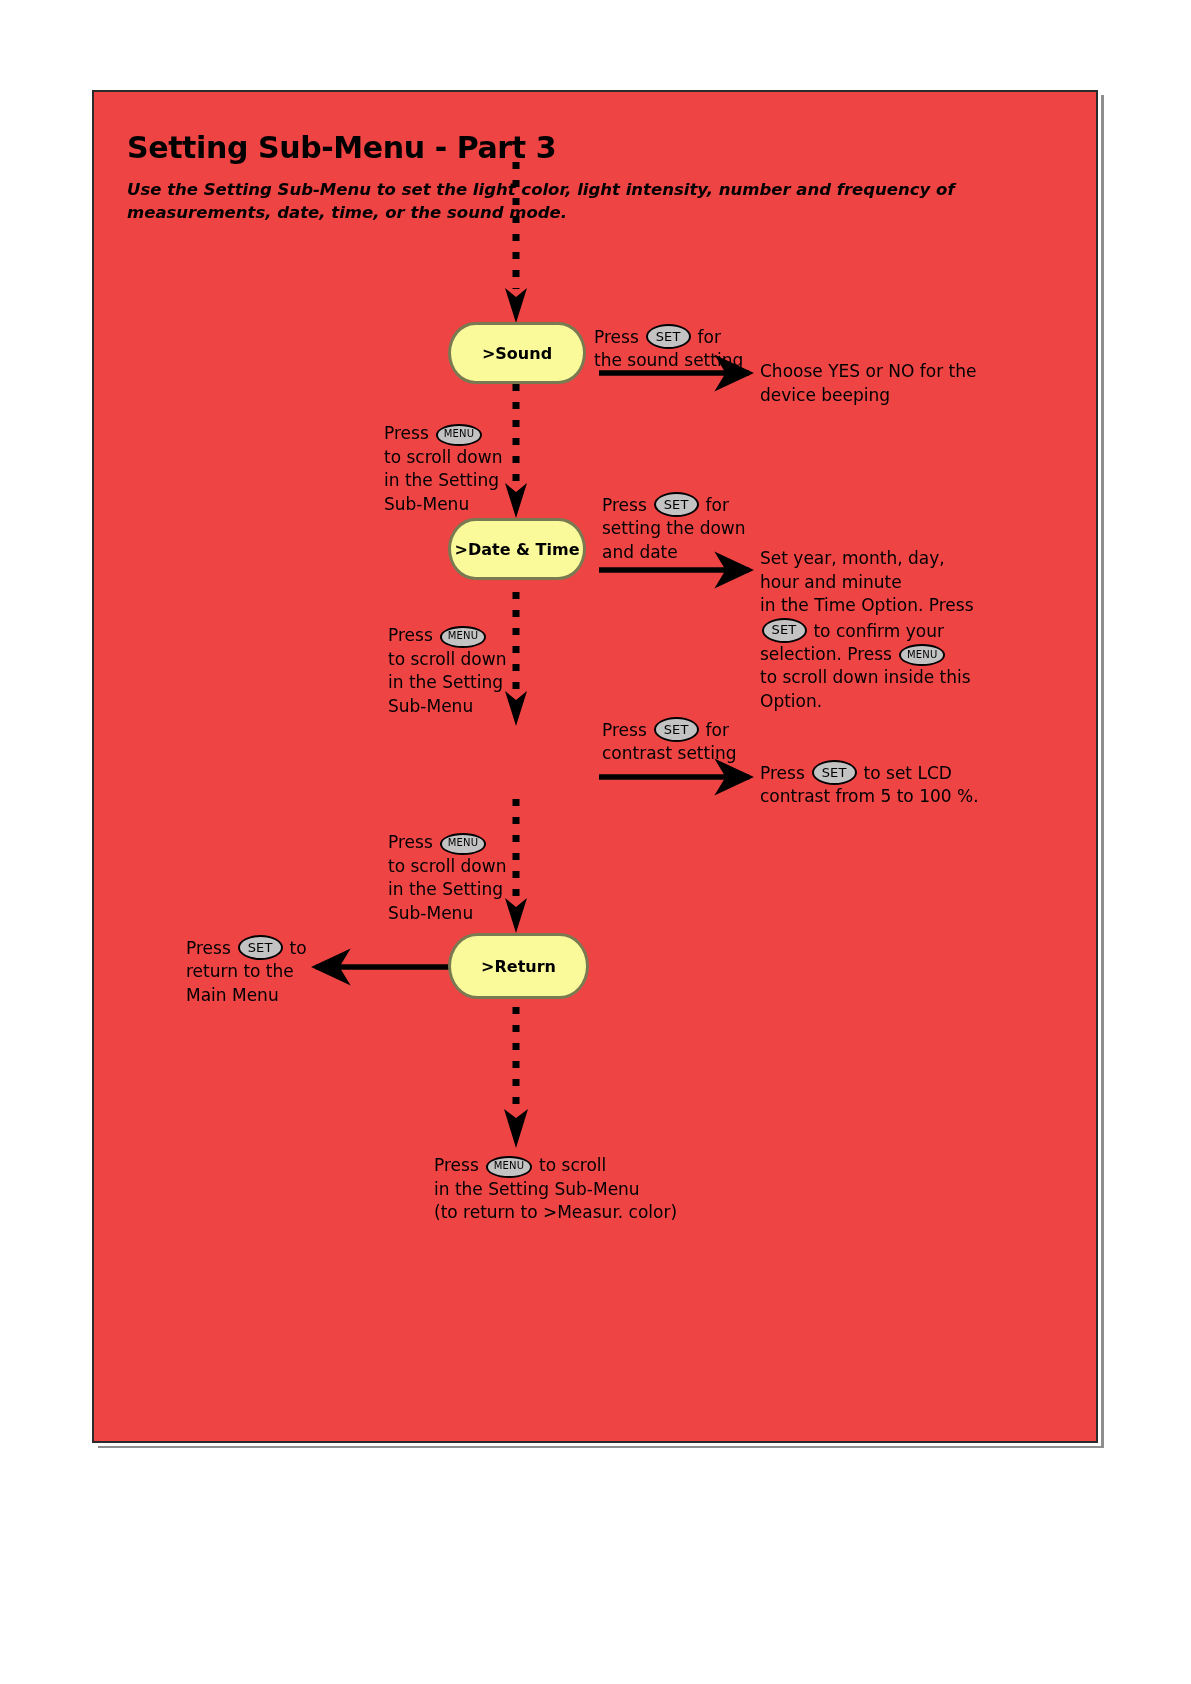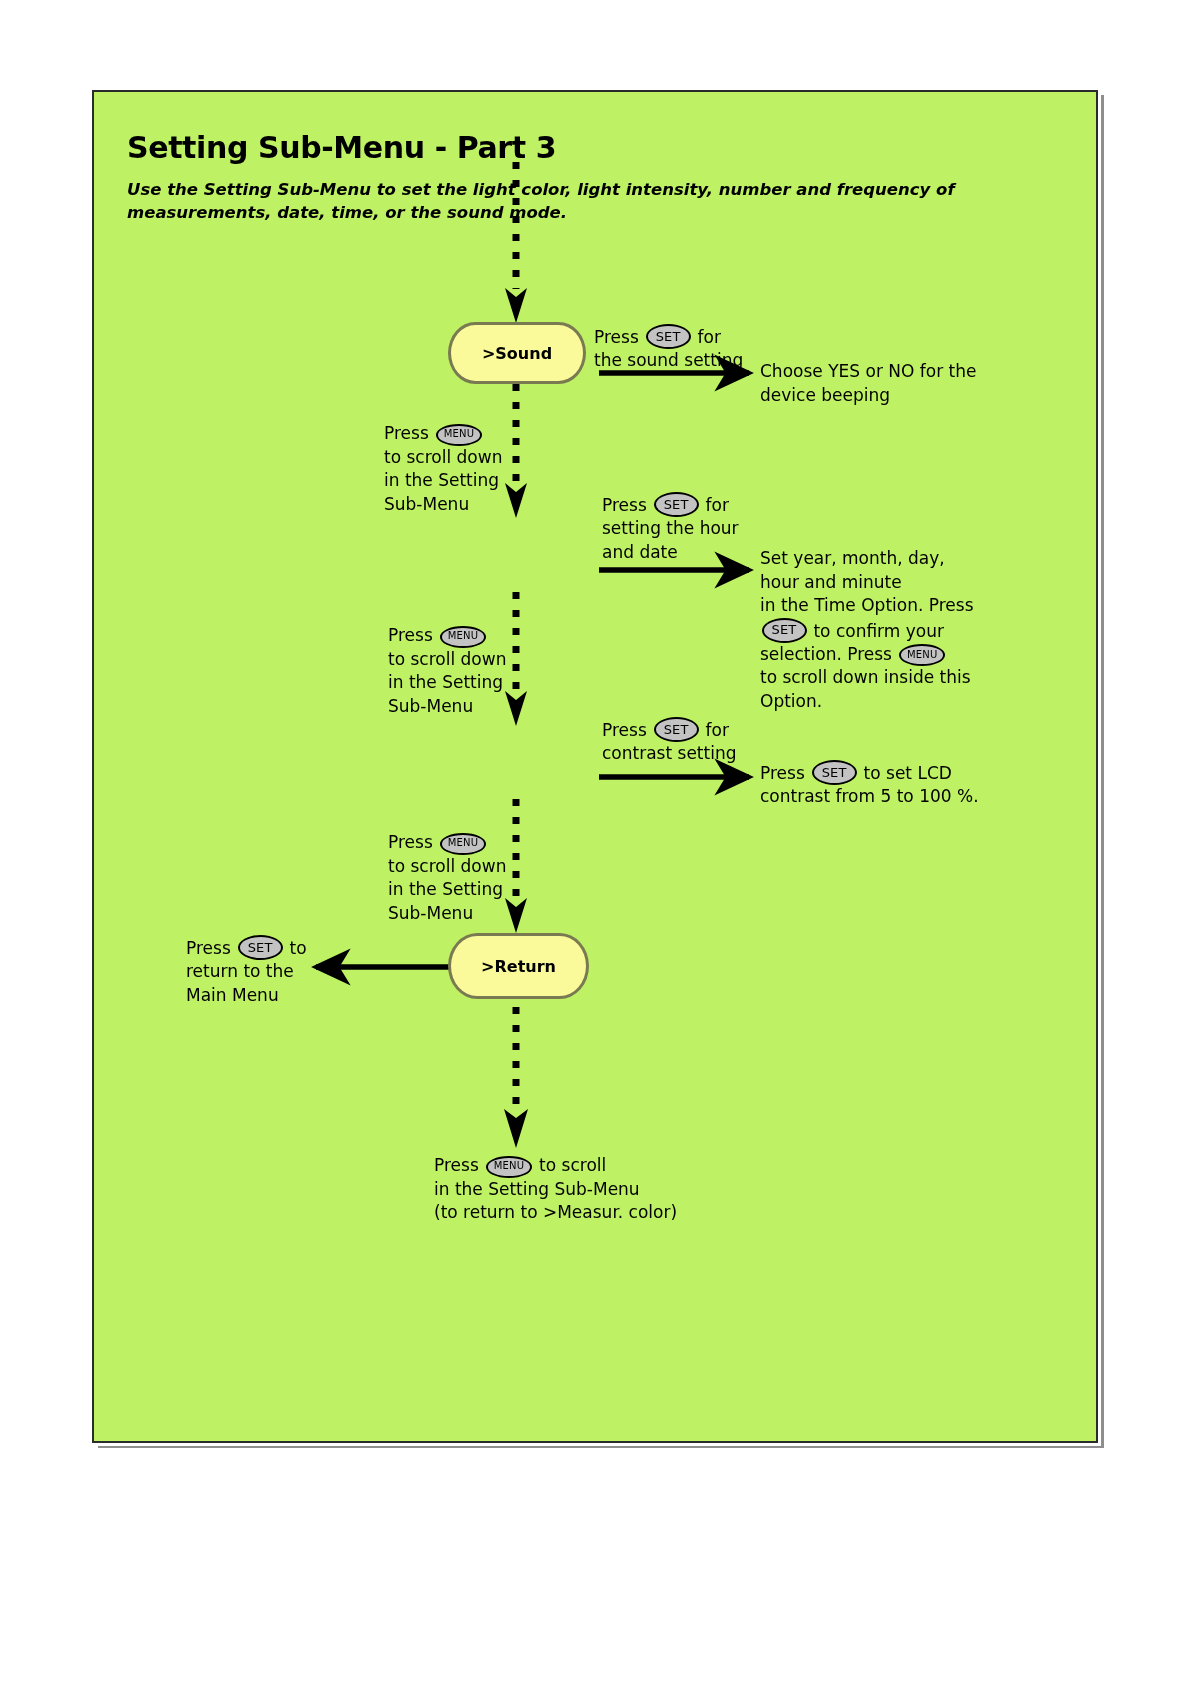--- a/index.html
+++ b/index.html
@@ -16,21 +16,21 @@
     overflow: hidden;
   }
 
   
   #page-sheet {
     position: absolute;
     left: 92px;
     top: 90px;
     width: 1006px;
     height: 1353px;
-    background: #bef264;
+    background: #ef4444;
     border: 2px solid #2b2b2b;
     box-shadow: 4px 4px 0 -1px #ffffff, 6px 5px 0 0 #8e8e8e;
     box-sizing: border-box;
   }
 
   
   #doc-title {
     position: absolute;
     left: 33px;
     top: 38px;
@@ -162,20 +162,23 @@
 
       <line x1="505" y1="685" x2="655" y2="685" stroke="#000" stroke-width="5.5" marker-end="url(#barb)"></line>
 
       <line x1="357" y1="875" x2="222" y2="875" stroke="#000" stroke-width="5.5" marker-end="url(#barb)"></line>
     </svg>
 
     <div class="node" style="left:354px; top:230px; width:138px; height:62px;">
       <span class="node-label">&gt;Sound</span>
     </div>
 
+    <div class="node" style="left:354px; top:426px; width:138px; height:62px;">
+      <span class="node-label">&gt;Date &amp; Time</span>
+    </div>
 
 
     <div class="node" style="left:354px; top:841px; width:141px; height:66px;">
       <span class="node-label">&gt;Return</span>
     </div>
 
     <div class="ann" style="left:500px; top:232px;">
       <span class="ln"><span>Press </span><span class="key">SET</span><span> for</span></span>
       <span class="ln">the sound setting</span>
     </div>
@@ -187,21 +190,21 @@
 
     <div class="ann" style="left:290px; top:330px;">
       <span class="ln"><span>Press </span><span class="key menu">MENU</span></span>
       <span class="ln">to scroll down</span>
       <span class="ln">in the Setting</span>
       <span class="ln">Sub-Menu</span>
     </div>
 
     <div class="ann" style="left:508px; top:400px;">
       <span class="ln"><span>Press </span><span class="key">SET</span><span> for</span></span>
-      <span class="ln">setting the hour</span>
+      <span class="ln">setting the down</span>
       <span class="ln">and date</span>
     </div>
 
     <div class="ann" style="left:666px; top:455px;">
       <span class="ln">Set year, month, day,</span>
       <span class="ln">hour and minute</span>
       <span class="ln">in the Time Option. Press</span>
       <span class="ln"><span class="key">SET</span><span> to confirm your</span></span>
       <span class="ln"><span>selection. Press </span><span class="key menu">MENU</span></span>
       <span class="ln">to scroll down inside this</span>

